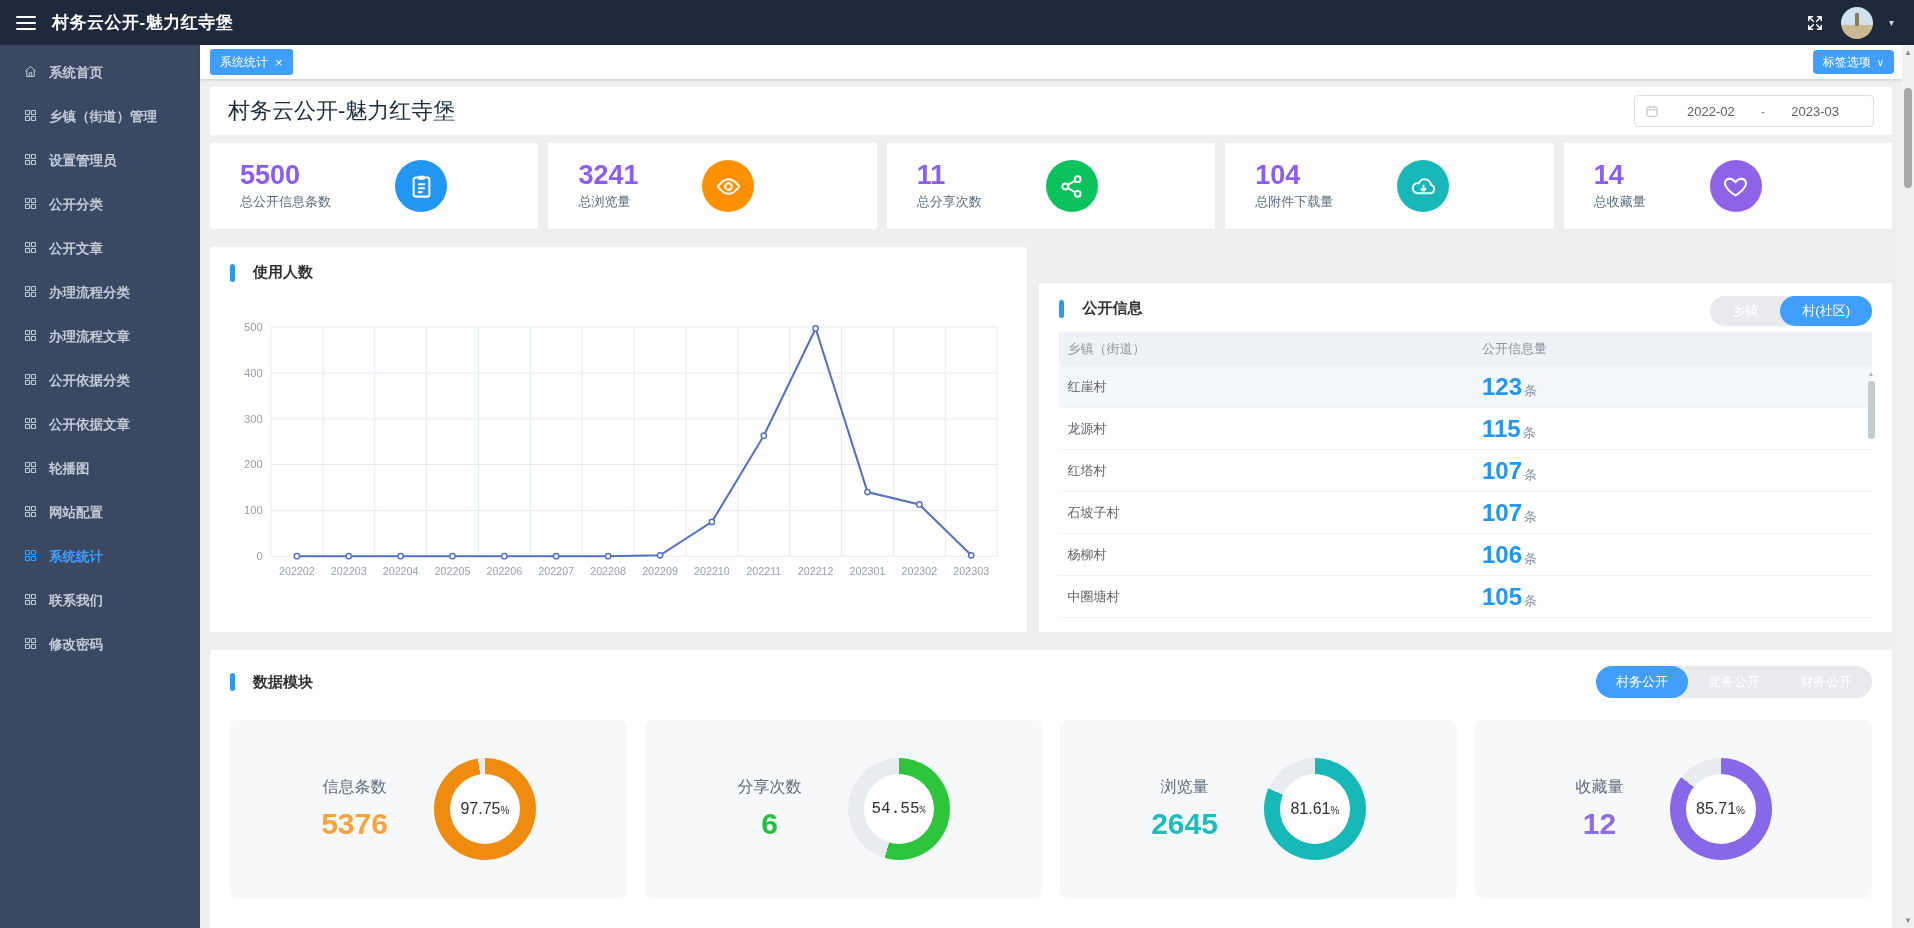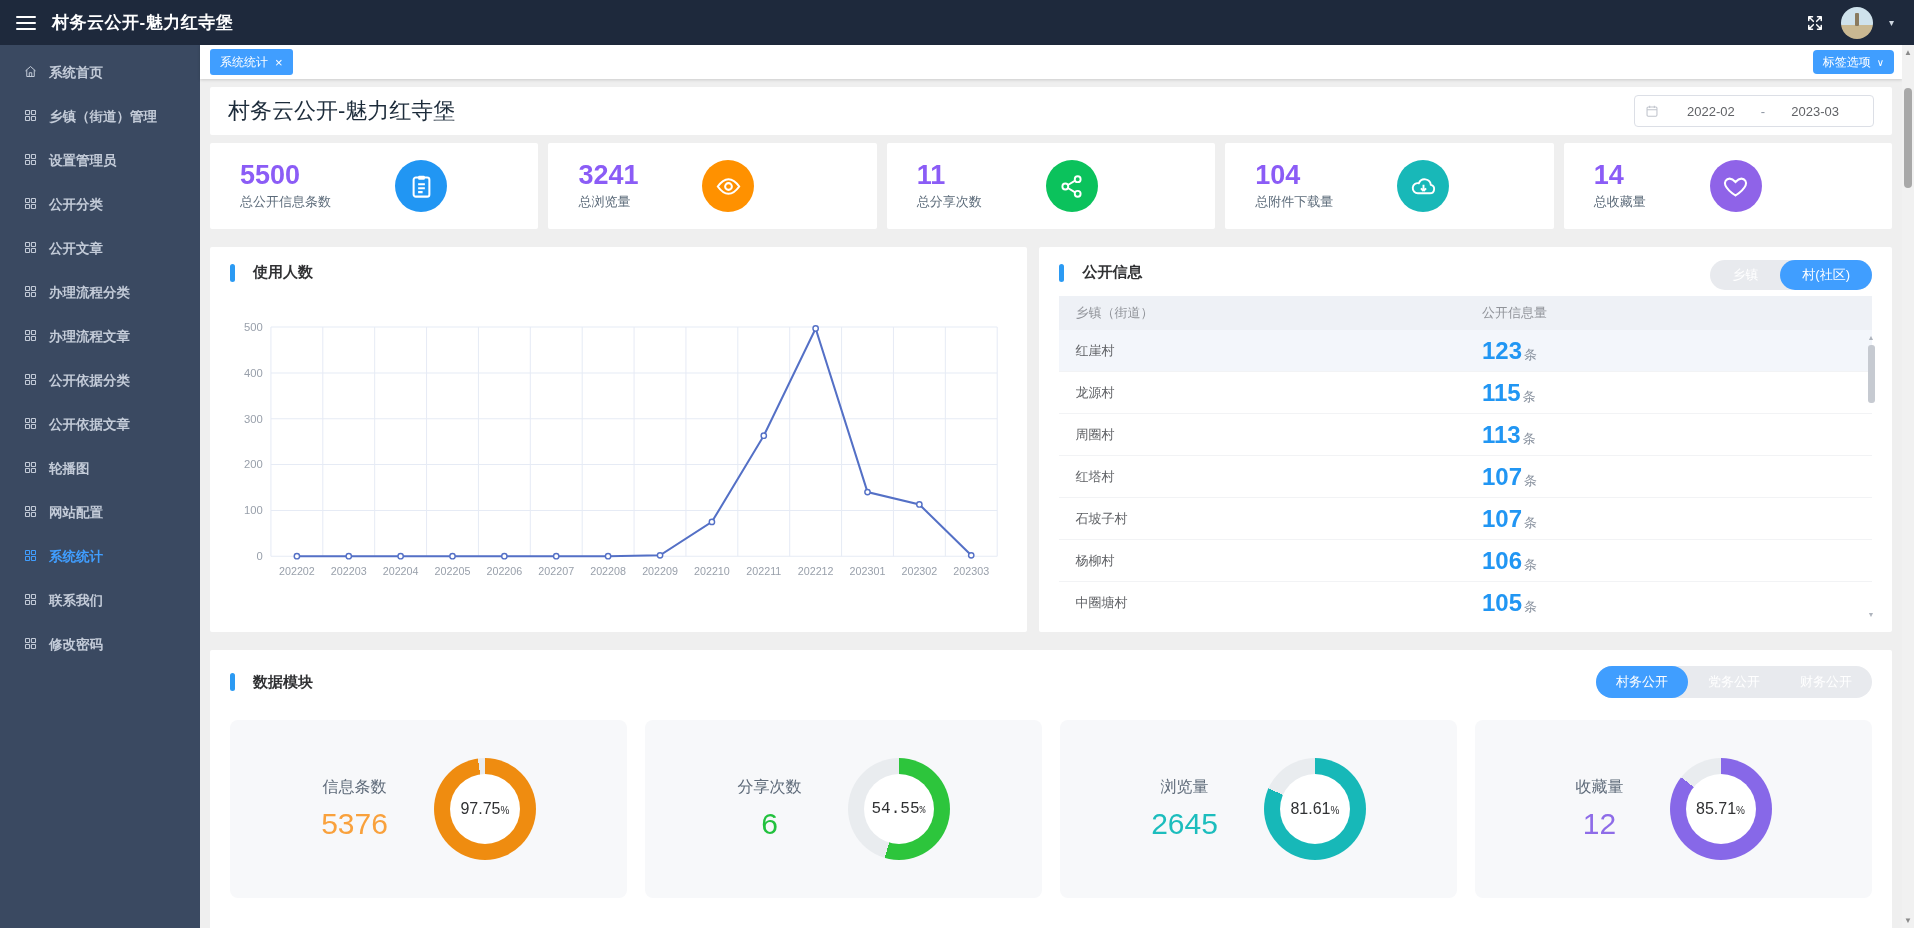--- a/index.html
+++ b/index.html
@@ -53,36 +53,36 @@
   .stat-card { flex:1; background:#fff; height:86px; display:flex; align-items:center; padding-left:30px; border-radius:2px; }
   .stat-info .v { font-size:27px; font-weight:700; color:#8b5cf6; line-height:1.05; }
   .stat-info .l { font-size:13px; color:#5c6b7a; margin-top:4px; }
   .stat-icon { width:52px; height:52px; border-radius:50%; margin-left:64px; display:flex; align-items:center; justify-content:center; }
   .stat-icon svg { width:27px; height:27px; }
 
   
   .panels { display:flex; gap:12px; margin-top:18px; height:385px; }
   .panel { background:#fff; border-radius:2px; position:relative; padding:16px 20px 0; overflow:hidden; }
   .panel.left { flex:0 0 48.6%; }
-  .panel.right { flex:1; }
+  .panel.right { flex:1;margin-top:36px; }
   .panel-title { display:flex; align-items:center; gap:18px; }
   .accent { width:5px; height:18px; border-radius:3px; background:#2b9af3; }
   .panel-title .t { font-size:15px; font-weight:700; color:#303133; }
 
   .seg { position:absolute; top:13px; right:20px; background:#e8eaee; border-radius:16px; display:flex; font-size:13px; height:30px; align-items:center; }
   .seg .opt { padding:0 22px; line-height:30px; border-radius:15px; color:#fff; cursor:pointer; white-space:nowrap; }
   .seg .opt.on { background:#409eff; }
 
   .chart { margin-top:24px; }
   .chart svg { display:block; width:100%; height:300px; }
 
   
   .table { margin-top:14px; position:relative; }
   .thead { display:flex; background:#eef1f6; height:34px; align-items:center; font-size:13px; color:#909399; }
-  .c1 { flex:0 0 52%; padding-left:16px; }
+  .c1 { flex:0 0 52%; padding-left:8px; }
   .c2 { flex:1; }
   .tbody { height:290px; overflow:hidden; }
   .trow { display:flex; align-items:center; height:42px; border-bottom:1px solid #f2f3f5; font-size:13px; color:#606266; }
   .trow.shade { background:#f3f6fb; }
   .trow .num { font-size:24px; font-weight:700; color:#2196f3; }
   .trow .unit { font-size:13px; color:#8a93a0; margin-left:2px; }
   .tscroll { position:absolute; right:-6px; top:36px; bottom:0; width:14px; display:flex; flex-direction:column; align-items:center; color:#aeb4bd; font-size:7px; }
   .tscroll .tarrow { padding:2px 0; cursor:pointer; }
   .tscroll .tarrow.dn { margin-top:auto; }
   .tthumb { width:7px; height:58px; background:#c6cad1; border-radius:3px; margin-top:2px; cursor:pointer; }
@@ -90,21 +90,21 @@
   
   .module { background:#fff; margin-top:18px; border-radius:2px; padding:16px 20px; height:300px; }
   .module-head { display:flex; align-items:center; justify-content:space-between; position:relative; }
   .seg2 { background:#e8eaee; border-radius:17px; display:flex; font-size:13px; height:32px; align-items:center; }
   .seg2 .opt { padding:0 20px; line-height:32px; border-radius:16px; color:#fff; cursor:pointer; }
   .seg2 .opt.on { background:#409eff; }
   .mod-cards { display:flex; gap:18px; margin-top:22px;align-items:center; }
   .mod-card { flex:1; background:#f7f8fa; border-radius:8px; height:178px; display:flex; align-items:center; justify-content:center; gap:46px; }
   .mod-info { text-align:center; }
   .mod-info .l { font-size:16px; color:#5f6b7a; }
-  .mod-info .v { font-size:30px; font-weight:400; margin-top:9px; }
+  .mod-info .v { font-size:30px; font-weight:700; margin-top:9px; }
   .donut { width:102px; height:102px; border-radius:50%; position:relative; display:flex; align-items:center; justify-content:center; }
   .donut .hole { position:absolute; width:70px; height:70px; background:#fff; border-radius:50%; }
   .donut .pv { position:relative; z-index:1; font-size:16px; color:#303133; }
   .donut .pv .u { font-size:10px; }
 </style>
 </head>
 <body>
 
 <div class="app">
 
@@ -447,24 +447,20 @@
               <div class="tbody" id="tbody">
                   <div class="trow shade">
                     <div class="c1">红崖村</div>
                     <div class="c2"><span class="num">123</span><span class="unit">条</span></div>
                   </div>
                   <div class="trow">
                     <div class="c1">龙源村</div>
                     <div class="c2"><span class="num">115</span><span class="unit">条</span></div>
                   </div>
                   <div class="trow">
-                    <div class="c1">周圈村</div>
-                    <div class="c2"><span class="num">113</span><span class="unit">条</span></div>
-                  </div>
-                  <div class="trow">
                     <div class="c1">红塔村</div>
                     <div class="c2"><span class="num">107</span><span class="unit">条</span></div>
                   </div>
                   <div class="trow">
                     <div class="c1">石坡子村</div>
                     <div class="c2"><span class="num">107</span><span class="unit">条</span></div>
                   </div>
                   <div class="trow">
                     <div class="c1">杨柳村</div>
                     <div class="c2"><span class="num">106</span><span class="unit">条</span></div>

